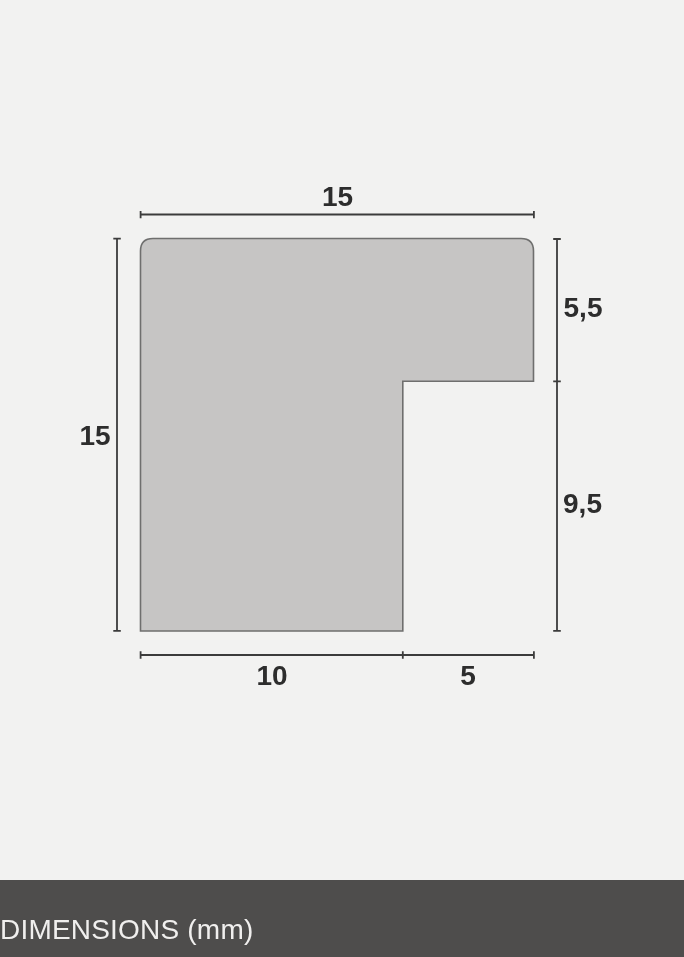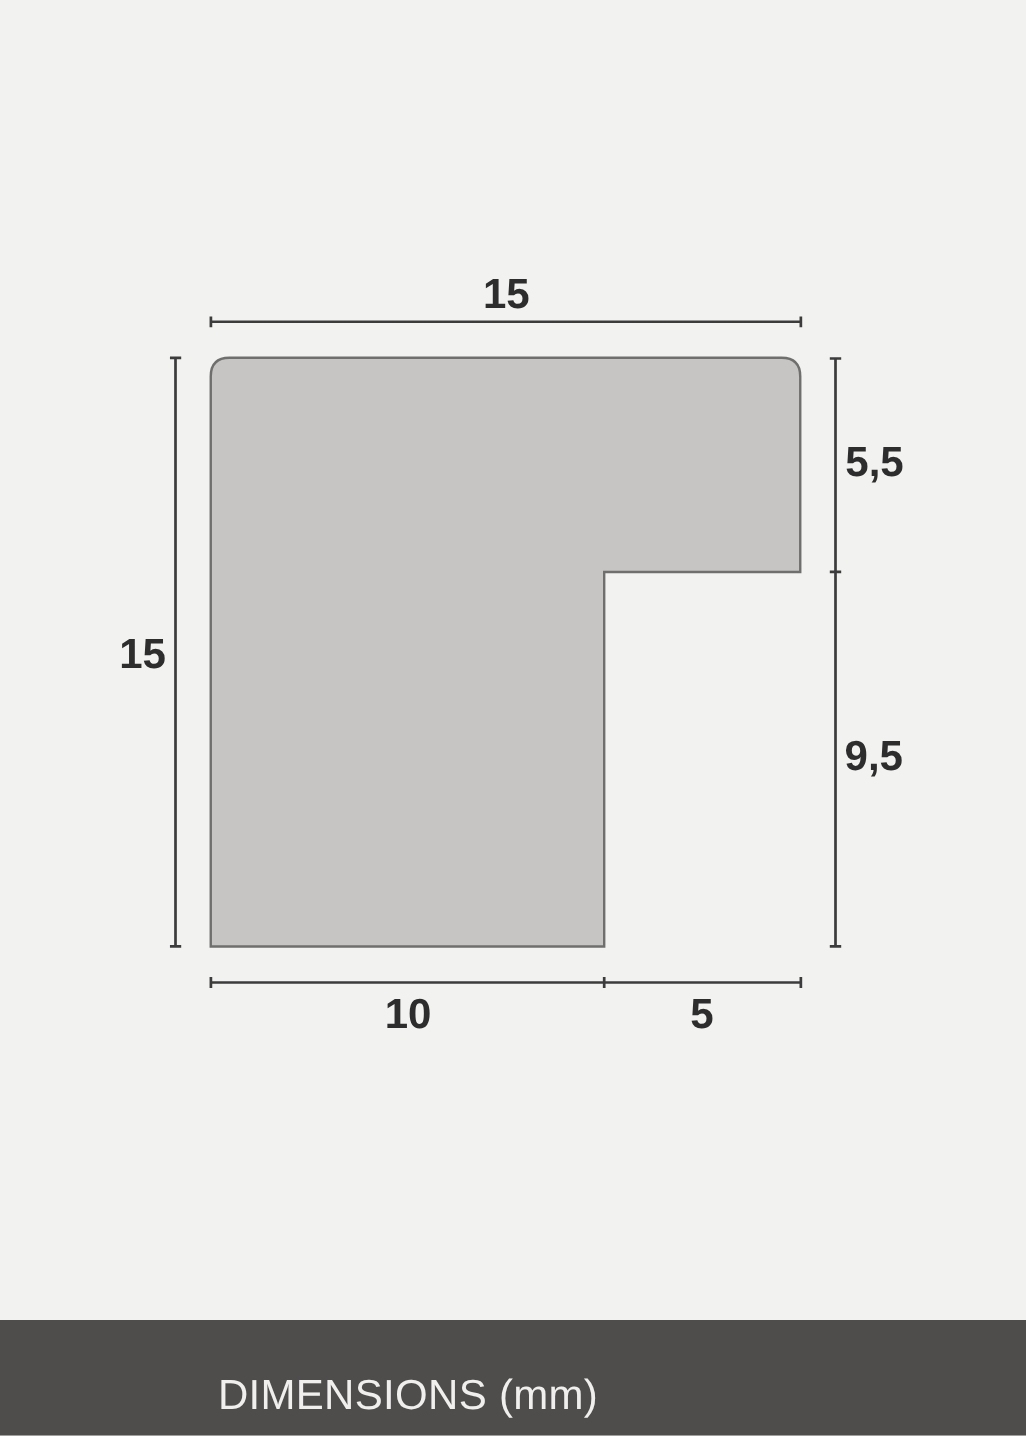--- a/index.html
+++ b/index.html
@@ -1,19 +1,19 @@
 <!DOCTYPE html>
 <html><head>
 <meta charset="utf-8">
 <style>
   html,body{margin:0;padding:0;}
   body{width:684px;height:957px;background:#f2f2f1;overflow:hidden;position:relative;font-family:"Liberation Sans", sans-serif;}
   svg text{font-family:"Liberation Sans", sans-serif;font-weight:bold;font-size:28px;fill:#2d2d2d;}
   .bar{position:absolute;left:0;top:880px;width:684px;height:77px;background:#4e4d4c;}
-  .bar-text{position:absolute;left:0;top:914.5px;width:544px;text-align:center;font-size:28px;line-height:30px;color:#f0efee;letter-spacing:0.2px;}
+  .bar-text{position:absolute;left:0;top:914.5px;width:544px;text-align:left;font-size:28px;line-height:30px;color:#f0efee;letter-spacing:0.2px;}
 </style>
 </head>
 <body>
 
 <svg width="684" height="879" viewBox="0 0 684 879">
 
   <path d="M 140.5 631 L 140.5 251 Q 140.5 238.5 153 238.5 L 521 238.5 Q 533.5 238.5 533.5 251 L 533.5 381.3 L 402.8 381.3 L 402.8 631 Z" fill="#c6c5c4" stroke="#6f6f6e" stroke-width="1.6"></path>
 
   <path d="M 140.6 214.5 L 533.9 214.5 M 140.6 211 L 140.6 218.2 M 533.9 211 L 533.9 218.2" stroke="#3c3c3c" stroke-width="1.8" fill="none"></path>
 

